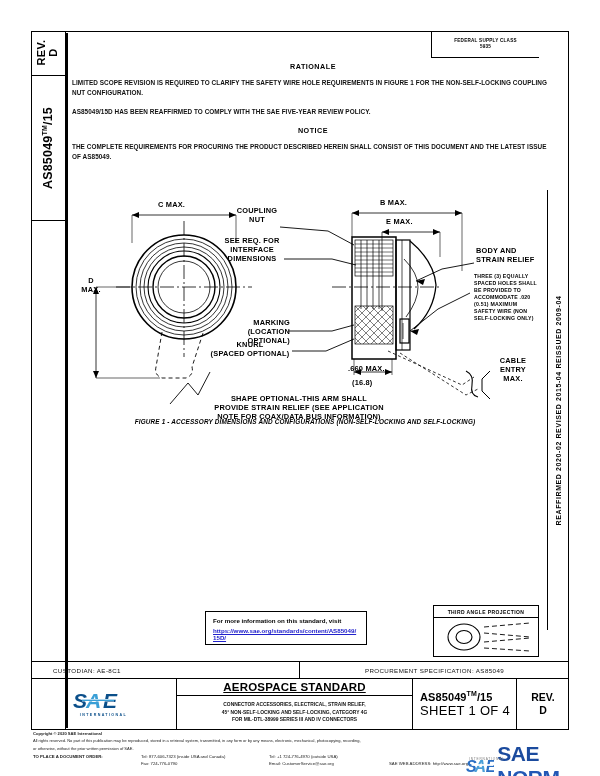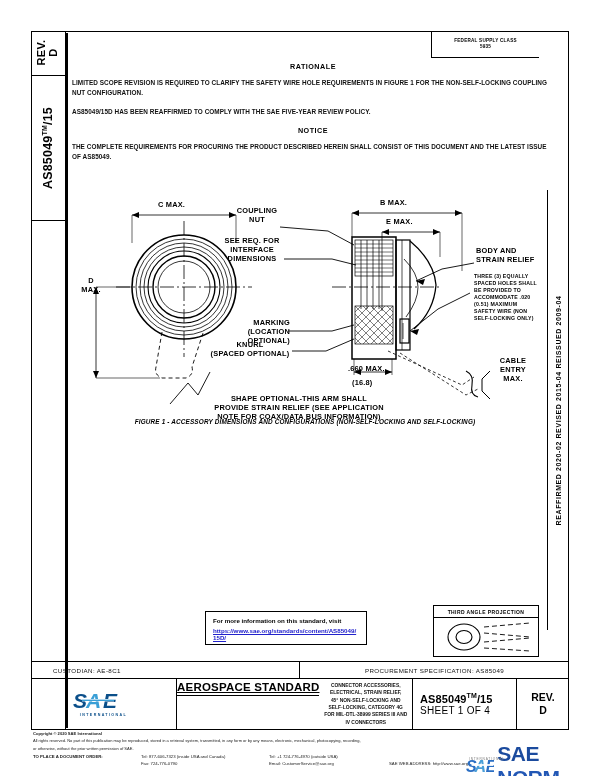--- a/index.html
+++ b/index.html
@@ -167,42 +167,42 @@
     left: 31px; top: 679px; right: 31px; height: 51px;
     display: flex;
     border-bottom: 1.2px solid #000;
   }
   .tb-logo {
     width: 146px; border-right: 1.2px solid #000;
     display: flex; align-items: center; justify-content: center;
   }
   .tb-mid {
     flex: 1; border-right: 1.2px solid #000;
-    display: flex; flex-direction: row;
+    display: flex; flex-direction: column;
   }
   .tb-mid-top {
     height: 17px; border-bottom: 1.2px solid #000;
     display: flex; align-items: center; justify-content: center;
     font-size: 11.5px; font-weight: bold; letter-spacing: .2px;
     text-decoration: underline;
   }
   .tb-mid-bot {
     flex: 1; display: flex; flex-direction: column;
     align-items: center; justify-content: center;
     font-size: 4.9px; font-weight: bold; line-height: 1.5;
     text-align: center; padding: 0 4px; color: #111;
   }
   .tb-num {
     width: 104px; border-right: 1.2px solid #000;
     display: flex; flex-direction: column;
     align-items: flex-start; justify-content: center;
     padding-left: 7px;
   }
   .tb-num .big { font-size: 11px; font-weight: bold; letter-spacing: .1px; }
-  .tb-num .small { font-size: 10px; margin-top: 0; letter-spacing: .3px; }
+  .tb-num .small { font-size: 13px; margin-top: 0; letter-spacing: .3px; }
   .tb-rev {
     width: 52px;
     display: flex; flex-direction: column;
     align-items: center; justify-content: center;
     font-size: 10.5px; font-weight: bold; line-height: 1.25;
   }
   
   .sae-logo { text-align: center; }
   .sae-logo .intl {
     font-size: 3.6px; font-weight: bold; letter-spacing: 1.4px;

